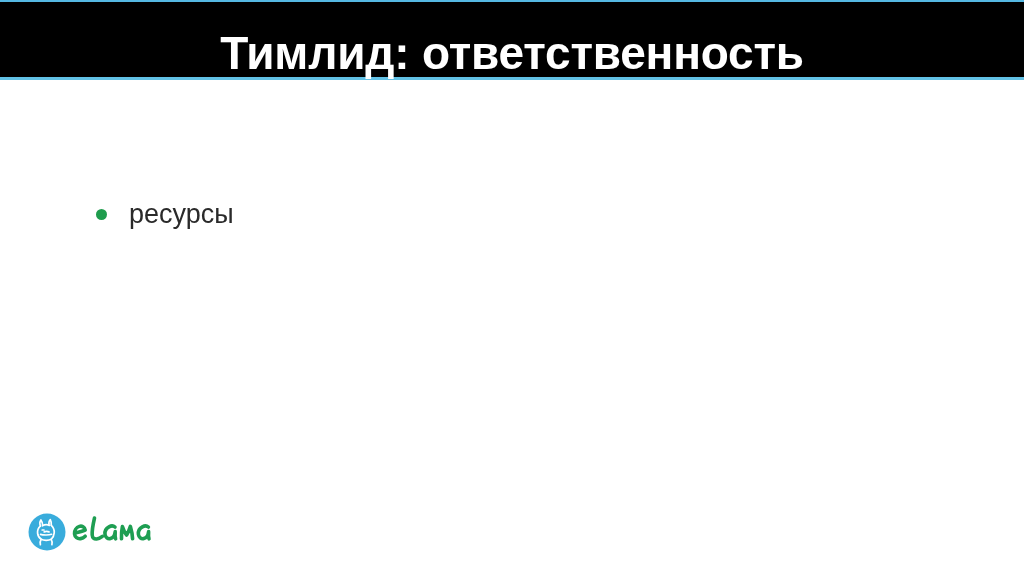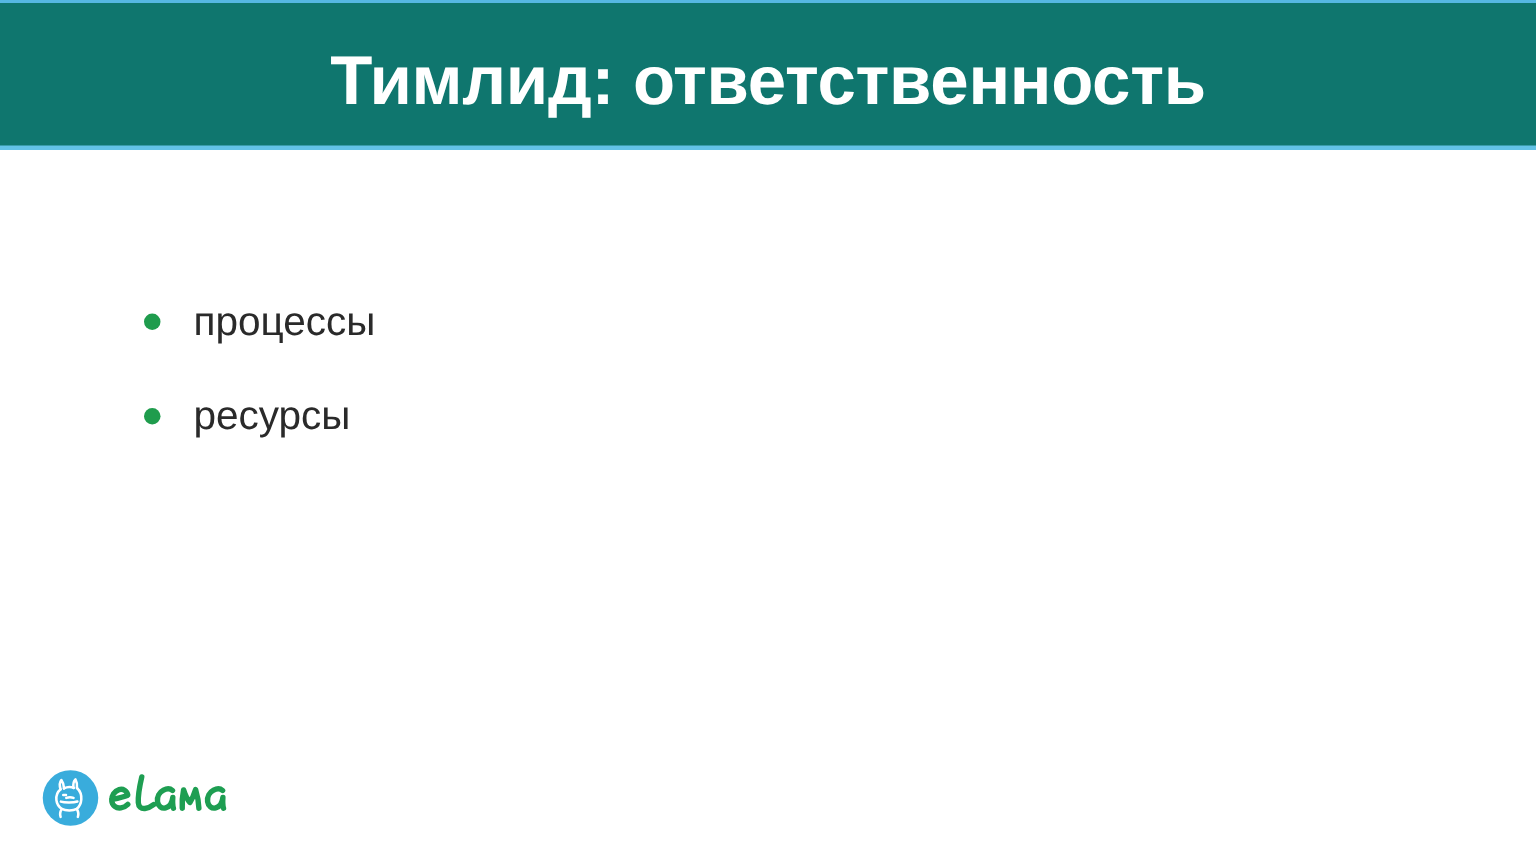--- a/index.html
+++ b/index.html
@@ -20,22 +20,22 @@
     height: 576px;
     background: #ffffff;
   }
 
   
   .header-banner {
     position: absolute;
     left: 0;
     top: 0;
     width: 1024px;
-    height: 100px;
-    background: #0f766e;
+    height: 80px;
+    background: #000000;
     box-sizing: border-box;
   }
   .header-banner .edge-top {
     position: absolute;
     left: 0;
     top: 0;
     width: 100%;
     height: 2px;
     background: #55b8e2;
   }
@@ -121,24 +121,20 @@
 
   <div class="header-banner">
     <div class="edge-top"></div>
     <div class="edge-bottom"></div>
     <div class="header-title">Тимлид: ответственность</div>
   </div>
 
   <div class="bullet-list">
 
 
-    <div class="bullet-item">
-      <span class="bullet-dot"></span>
-      <span class="bullet-text">процессы</span>
-    </div>
 
     <div class="bullet-item">
       <span class="bullet-dot"></span>
       <span class="bullet-text">ресурсы</span>
     </div>
 
   </div>
 
   <div class="logo">
 

